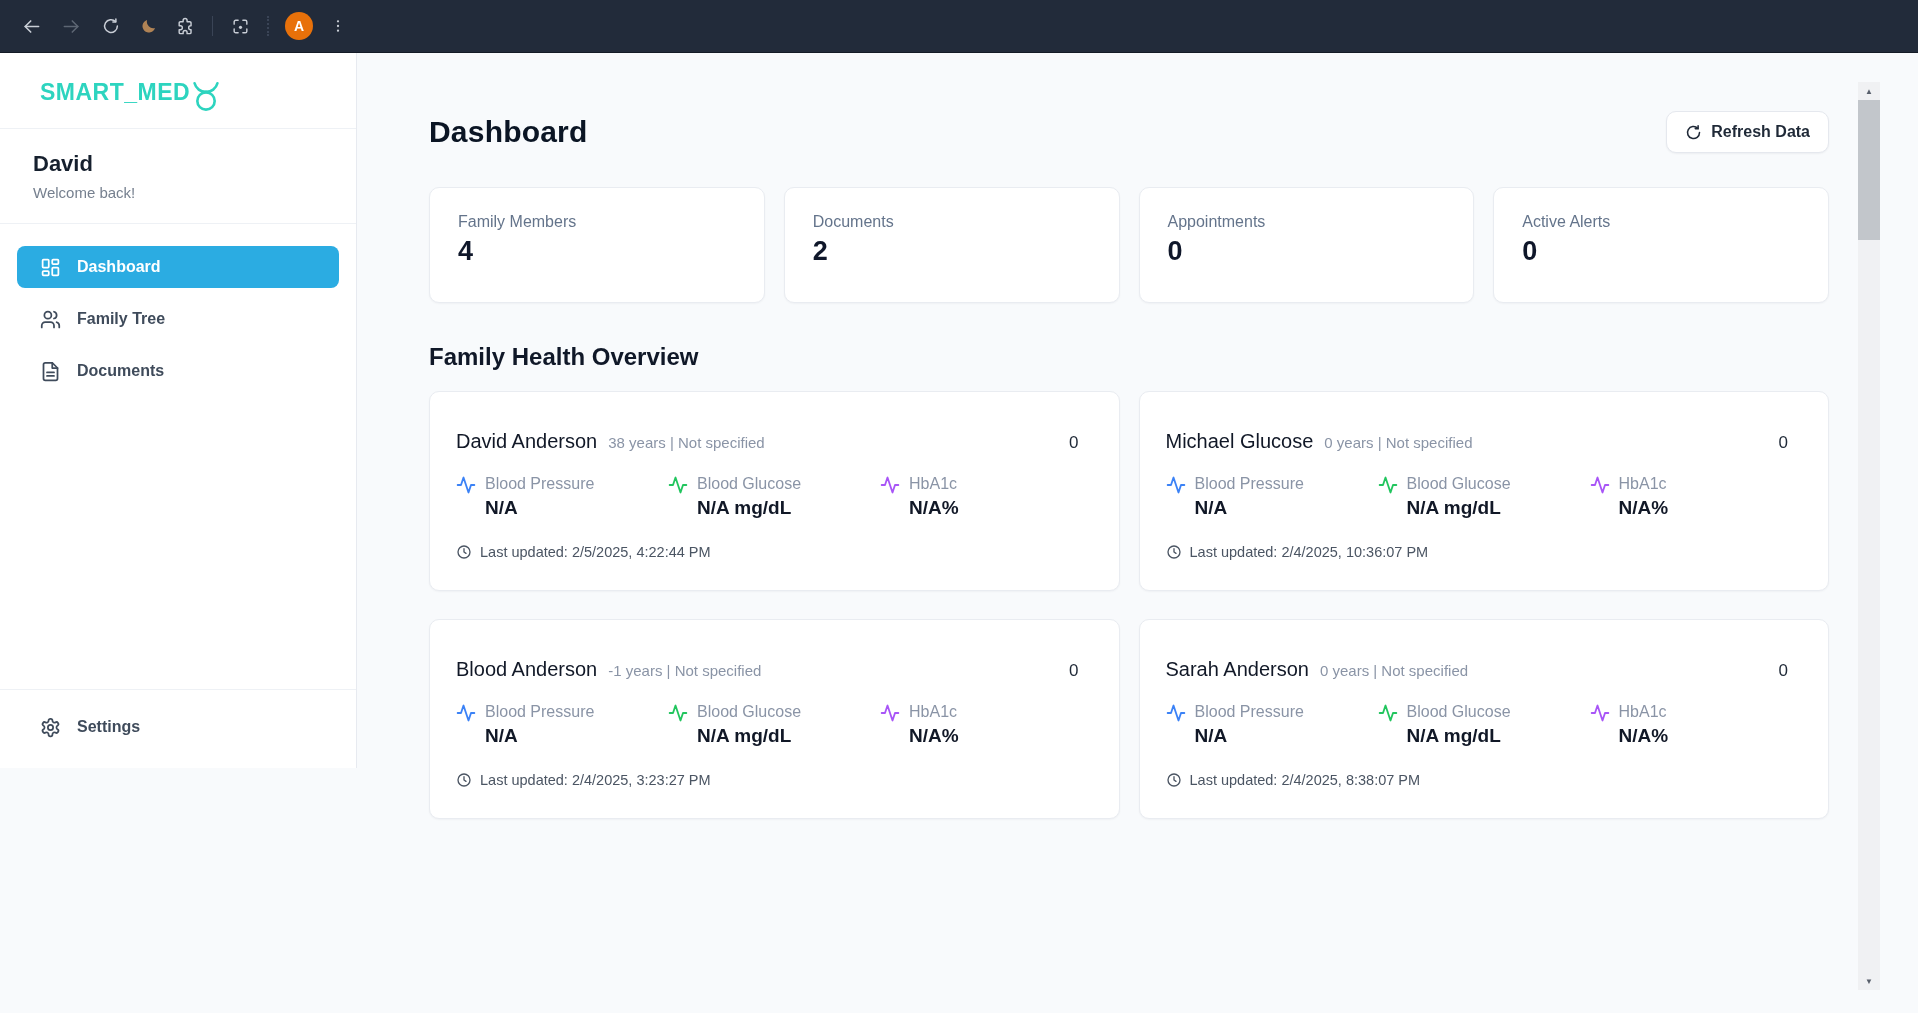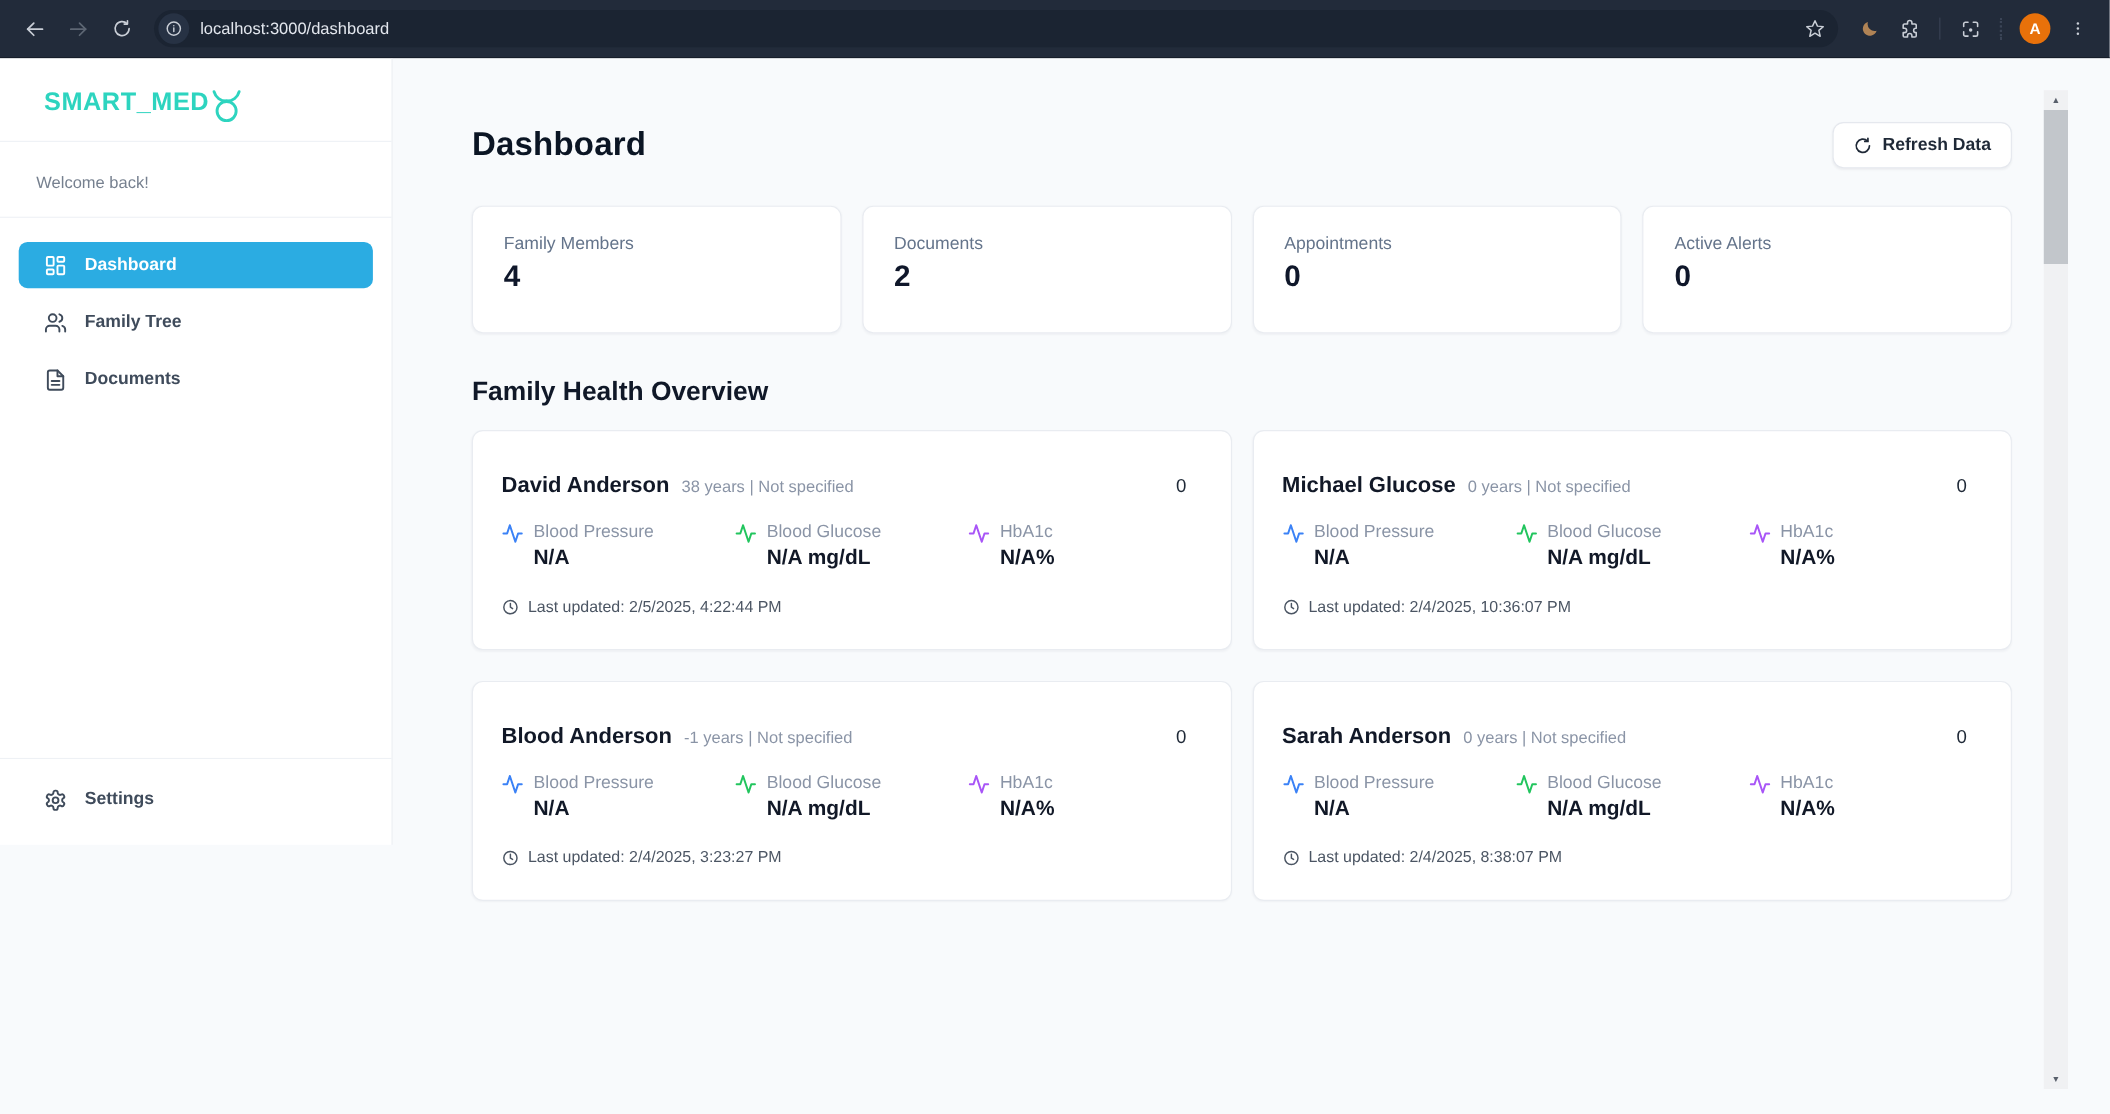--- a/index.html
+++ b/index.html
@@ -49,21 +49,21 @@
   .stats { margin-top:34px; display:grid; grid-template-columns:repeat(4,1fr); gap:19px; }
   .stat-card { background:#fff; border:1px solid #e9ecf1; border-radius:10px; height:116px; padding:25px 28px; box-shadow:0 1px 2px rgba(16,24,40,.04); }
   .stat-label { font-size:16px; color:#64748b; }
   .stat-value { font-size:27px; font-weight:bold; color:#0f172a; margin-top:5px; }
 
   .section-title { margin-top:40px; font-size:24px; font-weight:bold; color:#101828; }
 
   .members { margin-top:20px; display:grid; grid-template-columns:repeat(2,1fr); column-gap:19px; row-gap:28px; }
   .member-card { background:#fff; border:1px solid #e9ecf1; border-radius:10px; min-height:198px; padding:38px 40px 30px 26px; box-shadow:0 1px 2px rgba(16,24,40,.04); }
   .member-head { display:flex; align-items:baseline; }
-  .member-name { font-size:20px; font-weight:bold; color:#111827; }
+  .member-name { font-size:20px; font-weight:normal; color:#111827; }
   .member-meta { font-size:15px; color:#8a94a6; margin-left:11px; }
   .member-badge { margin-left:auto; font-size:17px; color:#1f2937; }
   .metrics { margin-top:22px; display:flex; }
   .metric { display:flex; align-items:flex-start; width:212px; flex:0 0 auto; }
   .metric:last-child { width:auto; }
   .metric .pulse { width:20px; height:20px; margin:0 9px 4px 0; flex:0 0 auto; }
   .metric-label { font-size:16px; color:#8a94a6; }
   .metric-value { font-size:19px; font-weight:bold; color:#111827; margin-top:4px; }
   .member-updated { margin-top:25px; display:flex; align-items:center; gap:8px; color:#4b5563; font-size:14.5px; }
   .member-updated svg { color:#4b5563; flex:0 0 auto; }
@@ -91,35 +91,20 @@
         <polyline points="13 5 20 12 13 19"></polyline>
       </svg>
   </div>
   <div class="nav-btn">
     <svg width="18" height="18" viewBox="0 0 24 24" fill="none" stroke="currentColor" stroke-width="2" stroke-linecap="round" stroke-linejoin="round">
         <path d="M20.5 12a8.5 8.5 0 1 1-2.5-6"></path>
         <polyline points="18.5 2.5 18.5 6.5 14.5 6.5"></polyline>
       </svg>
   </div>
 
-  <div class="omnibox">
-    <div class="omni-info">
-      <svg width="16" height="16" viewBox="0 0 24 24" fill="none" stroke="currentColor" stroke-width="2" stroke-linecap="round">
-          <circle cx="12" cy="12" r="9"></circle>
-          <line x1="12" y1="11" x2="12" y2="16"></line>
-          <line x1="12" y1="8" x2="12" y2="8.01"></line>
-        </svg>
-    </div>
-    <div class="omni-url">localhost:3000/dashboard</div>
-    <div class="omni-star">
-      <svg width="18" height="18" viewBox="0 0 24 24" fill="none" stroke="currentColor" stroke-width="1.8" stroke-linejoin="round">
-          <polygon points="12 2.5 15 9 22 9.6 16.7 14.2 18.3 21.3 12 17.6 5.7 21.3 7.3 14.2 2 9.6 9 9"></polygon>
-        </svg>
-    </div>
-  </div>
 
   <div class="chrome-icon">
     <svg width="18" height="18" viewBox="0 0 24 24" fill="#b08355">
         <path d="M20 14.5A8.5 8.5 0 0 1 9.5 4 8.5 8.5 0 1 0 20 14.5z"></path>
       </svg>
   </div>
   <div class="chrome-icon">
     <svg width="19" height="19" viewBox="0 0 24 24" fill="none" stroke="currentColor" stroke-width="1.8" stroke-linejoin="round">
         <path d="M19 11V7.5A1.5 1.5 0 0 0 17.5 6H14V4.5a2.5 2.5 0 0 0-5 0V6H5.5A1.5 1.5 0 0 0 4 7.5V11h1.5a2.5 2.5 0 0 1 0 5H4v3.5A1.5 1.5 0 0 0 5.5 21H9v-1.5a2.5 2.5 0 0 1 5 0V21h3.5a1.5 1.5 0 0 0 1.5-1.5V16h-.5a2.5 2.5 0 0 1 0-5z"></path>
       </svg>
@@ -153,20 +138,21 @@
         <span>SMART_MED</span>
         <svg width="30" height="32" viewBox="0 0 26 28" fill="none" stroke="#2dd4bf" stroke-width="2.3" stroke-linecap="round">
           <path d="M3 2 A10 10 0 0 0 13 9.5"></path>
           <path d="M23 2 A10 10 0 0 1 13 9.5"></path>
           <circle cx="13" cy="17.5" r="7.6"></circle>
         </svg>
       </div>
     </div>
 
     <div class="user-box">
+      <div class="user-name">David</div>
       <div class="user-welcome">Welcome back!</div>
     </div>
 
     <div class="nav">
       <div class="nav-item active">
         <span class="ic">
           <svg width="21" height="21" viewBox="0 0 24 24" fill="none" stroke="currentColor" stroke-width="2" stroke-linejoin="round">
               <rect x="3" y="3" width="7" height="9" rx="1"></rect>
               <rect x="14" y="3" width="7" height="5" rx="1"></rect>
               <rect x="14" y="12" width="7" height="9" rx="1"></rect>

